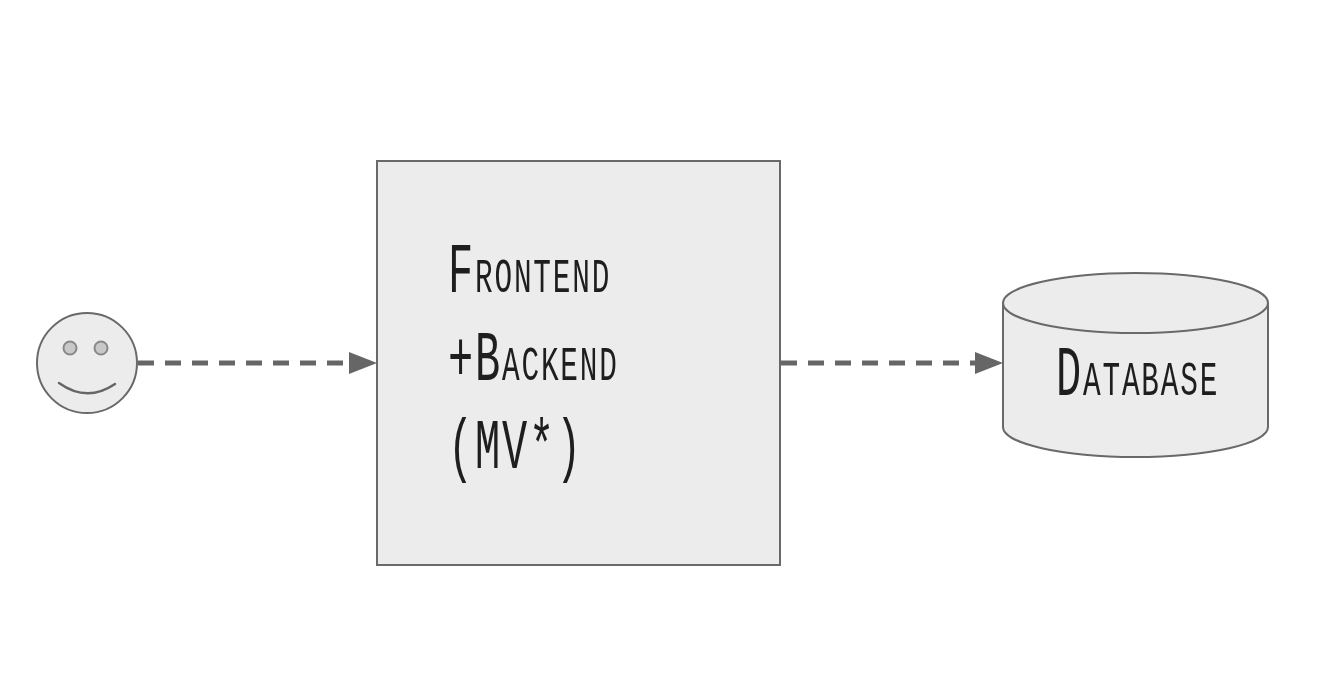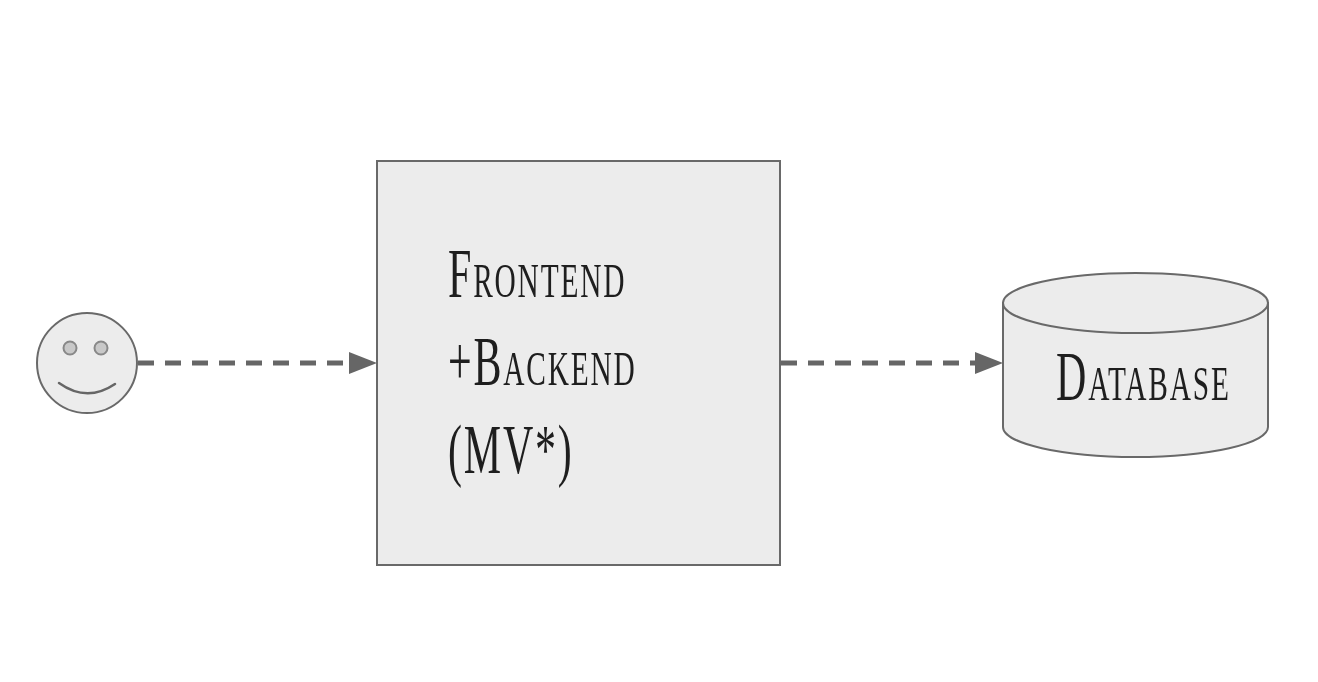--- a/index.html
+++ b/index.html
@@ -6,21 +6,21 @@
     margin: 0;
     padding: 0;
     background: #ffffff;
   }
   #canvas {
     position: relative;
     width: 1318px;
     height: 682px;
     background: #ffffff;
     overflow: hidden;
-    font-family: Liberation Serif, serif;
+    font-family: Liberation Mono, monospace;
   }
   #diagram-svg {
     position: absolute;
     left: 0;
     top: 0;
   }
   .shape {
     fill: #ececec;
     stroke: #696969;
     stroke-width: 2;

